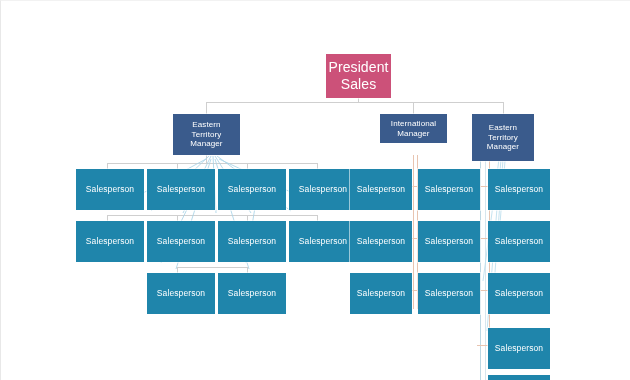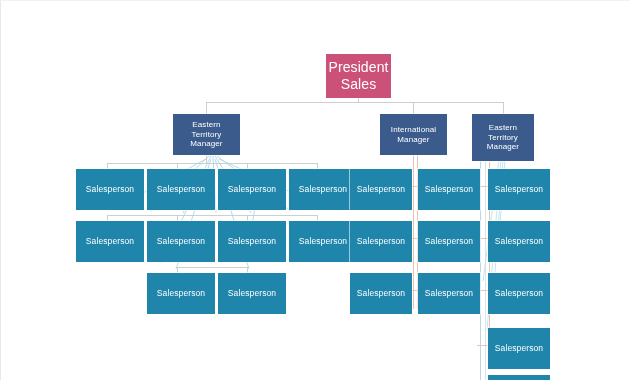--- a/index.html
+++ b/index.html
@@ -137,21 +137,21 @@
   <div class="node president" style="left:325px; top:53px; width:65px; height:44px;">
     <span class="lbl">President
 Sales</span>
   </div>
 
   <div class="node manager" style="left:172px; top:113px; width:67px; height:41px;">
     <span class="lbl">Eastern
 Territory
 Manager</span>
   </div>
-  <div class="node manager" style="left:379px; top:113px; width:67px; height:41px;">
+  <div class="node manager" style="left:379px; top:113px; width:67px; height:29px;">
     <span class="lbl">International
 Manager</span>
   </div>
   <div class="node manager" style="left:471px; top:113px; width:62px; height:47px;">
     <span class="lbl">Eastern
 Territory
 Manager</span>
   </div>
 
   <div class="node sales" style="left:75px; top:168px; width:68px; height:41px;">

